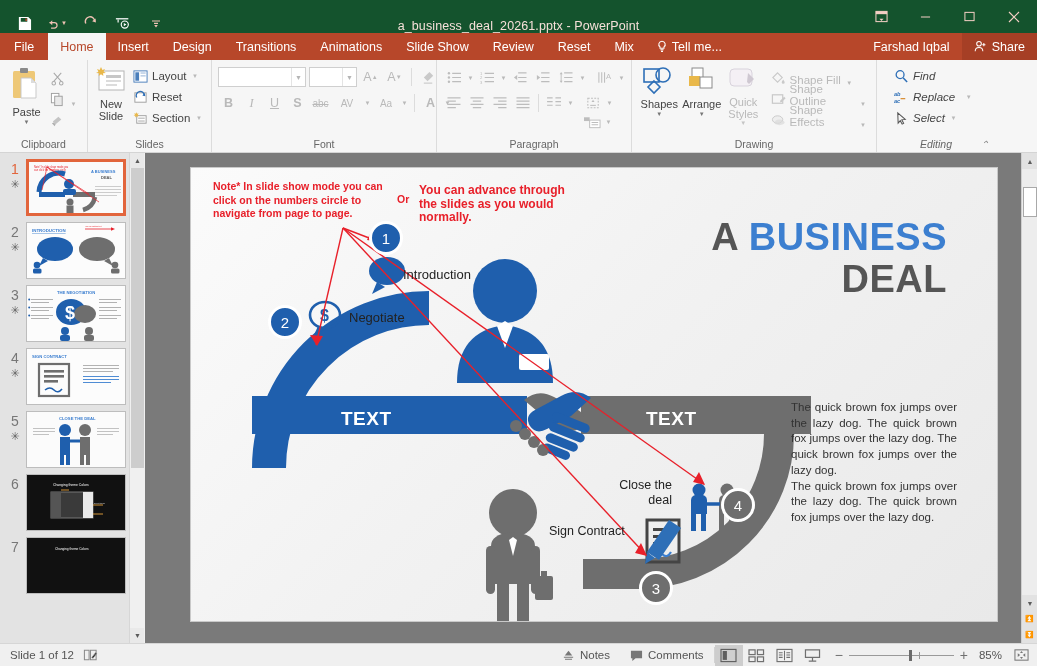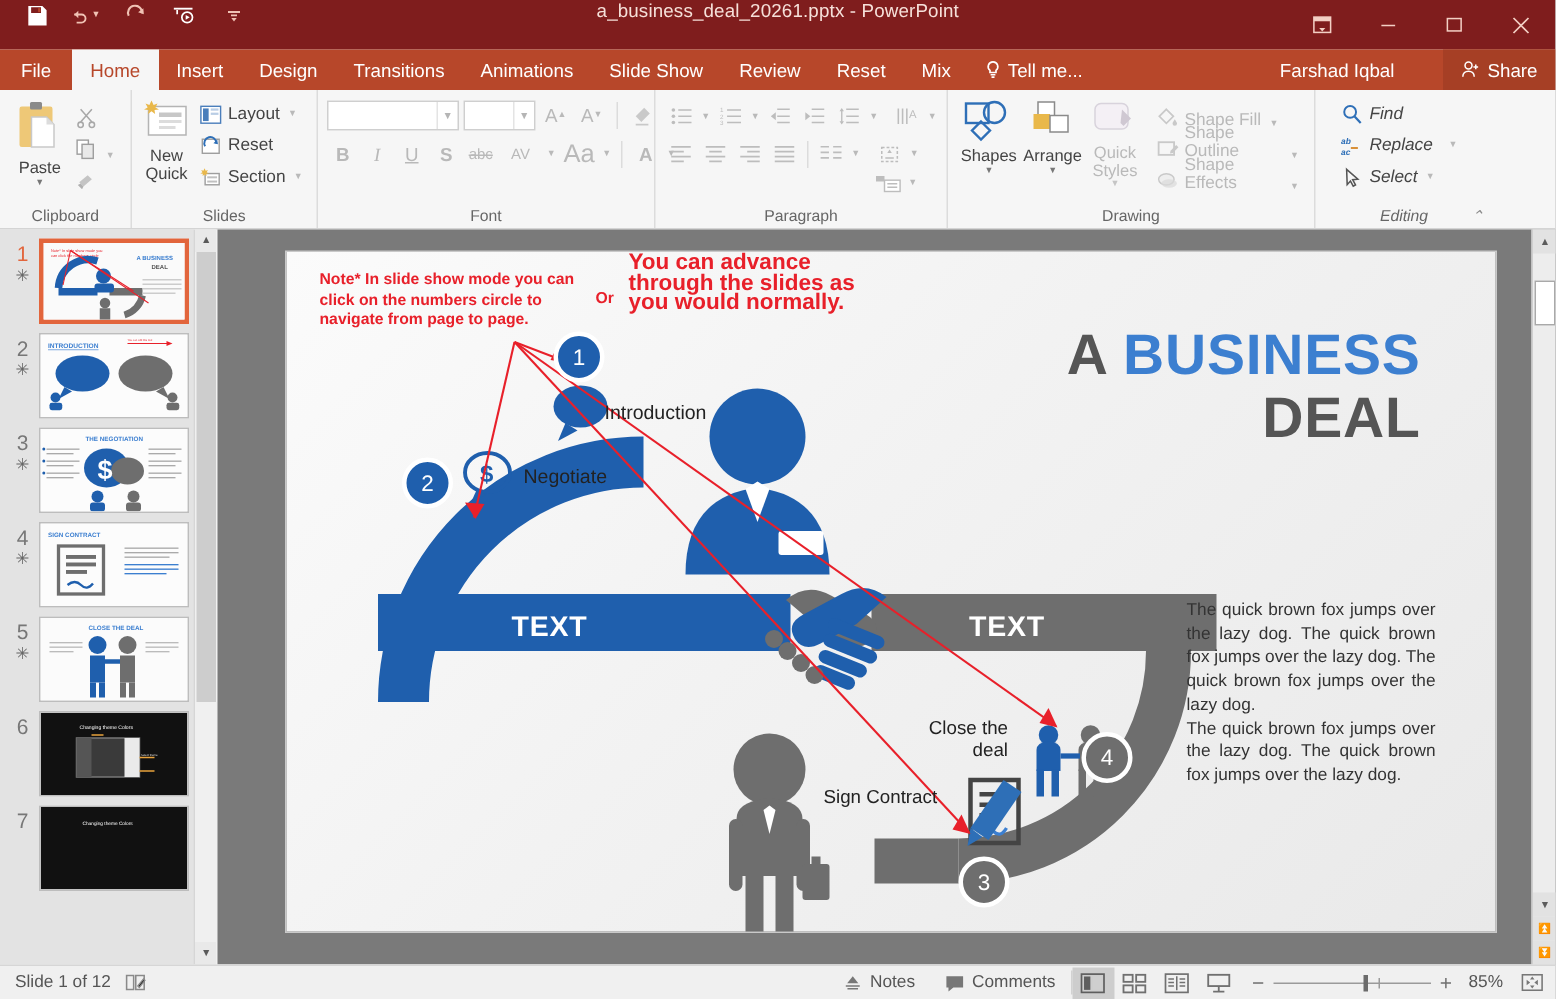--- a/index.html
+++ b/index.html
@@ -7,21 +7,21 @@
     width: 1037px; height: 666px;
     font-family: "Liberation Sans", sans-serif;
     overflow: hidden;
     background: #f0f0f0;
   }
   #app { position: relative; width: 1037px; height: 666px; }
 
   
   .titlebar {
     position: absolute; left:0; top:0; width:1037px; height:33px;
-    background:#7f1d1d; display:flex; align-items:flex-start;
+    background:#14532d; display:flex; align-items:flex-end;
   }
   .qat { display:flex; align-items:center; padding-left:14px; gap:13px; }
   .qat-btn { width:20px; height:20px; display:flex; align-items:center;
              justify-content:center; color:#f4d7cf; }
   .qat-btn.active { color:#ffffff; }
   .title-text {
     position:absolute; left:0; right:0; text-align:center;
     color:#f6e0d9; font-size:12.5px; letter-spacing:.1px;
   }
   .wincontrols { position:absolute; right:0; top:0; height:33px; display:flex; }
@@ -36,21 +36,21 @@
     background:#b7472a; display:flex; align-items:flex-end;
   }
   .tab {
     height:27px; padding:13px 12px; color:#fff; font-size:12.5px;
     display:flex; align-items:center; white-space:nowrap;
   }
   .tab.file { padding:0 14px; }
   .tab.selected { background:#f6f6f6; color:#b7472a; }
   .tellme { display:flex; align-items:center; gap:4px; padding:0 10px;
             color:#fff; font-size:12.5px; height:27px; }
-  .tb-right { margin-left:auto; display:flex; align-items:center; height:27px;gap:20px; }
+  .tb-right { margin-left:auto; display:flex; align-items:center; height:27px; }
   .username { color:#fff; font-size:12.5px; padding:0 12px; }
   .share-btn { display:flex; align-items:center; gap:5px; background:#a63f25;
                color:#fff; font-size:12.5px; height:27px; padding:0 12px; }
 
   
   .ribbon {
     position:absolute; left:0; top:60px; width:1037px; height:93px;
     background:#f6f6f6; border-bottom:1px solid #d4d4d4;
     display:flex; align-items:stretch;
   }
@@ -113,22 +113,22 @@
                background:#7a7a7a; }
   .slide {
     position:absolute; left:45px; top:14px; width:808px; height:455px;
     background:linear-gradient(135deg,#fbfbfb 0%,#f2f2f2 45%,#e9e9e9 100%);
     border:1px solid #c9c9c9; overflow:hidden;
   }
   .noteblk { position:absolute; left:22px; top:12px; width:180px;
              color:#e8202a; font-size:10.5px; font-weight:bold; line-height:13.5px; }
   .or-lbl { position:absolute; left:206px; top:25px; color:#e8202a;
             font-size:10.5px; font-weight:bold; }
-  .notecol2 { position:absolute; left:228px; top:0; width:165px;
-              color:#e8202a; font-size:15px; font-weight:bold; line-height:13.5px; }
+  .notecol2 { position:absolute; left:228px; top:16px; width:165px;
+              color:#e8202a; font-size:12px; font-weight:bold; line-height:13.5px; }
 
   .slide-title { position:absolute; right:50px; top:48px; text-align:right;
                  font-size:38px; font-weight:bold; line-height:42px;
                  letter-spacing:.5px; }
   .t-gray { color:#555; }
   .t-blue { color:#3c7fd0; }
 
   .bodytext { position:absolute; left:600px; top:232px; width:166px;
               font-size:11.5px; color:#333; line-height:15.7px;
               text-align:justify; }
@@ -331,21 +331,21 @@
         <div class="bigbtn" style="width:50px">
           <span class="ico">
             <svg width="34" height="30" viewBox="0 0 34 30">
               <rect x="5" y="5" width="25" height="19" fill="#fff" stroke="#b4b4b4"></rect>
               <rect x="12" y="9" width="15" height="3" fill="#c7c7c7"></rect>
               <rect x="12" y="14" width="15" height="2" fill="#dcdcdc"></rect>
               <rect x="12" y="18" width="11" height="2" fill="#dcdcdc"></rect>
               <path fill="#e9b84a" d="M7 1l1.4 3L11 3l-1.4 2.7L12 7l-3 .3L9.4 10 7 8.2 4.7 10l.4-2.7L2 7l2.5-1.3L3 3l2.6 1z"></path>
             </svg>
           </span>
-          <span class="lbl">New Quick</span>
+          <span class="lbl">New Slide</span>
         </div>
         <div class="smallcol" style="margin-left:2px">
           <div class="smallbtn">
             <span class="ico">
               <svg width="15" height="15" viewBox="0 0 16 16">
                   <rect x="1" y="2" width="14" height="12" fill="#fff" stroke="#4a7ebb"></rect>
                   <rect x="2.5" y="3.5" width="4" height="9" fill="#4a7ebb"></rect>
                   <rect x="8" y="3.5" width="5.5" height="1.6" fill="#b9cde5"></rect>
                   <rect x="8" y="6.5" width="5.5" height="1.6" fill="#b9cde5"></rect>
                 </svg>
@@ -412,21 +412,21 @@
         <div class="font-row2">
           <div class="fbtn" style="font-weight:bold">B</div>
           <div class="fbtn" style="font-style:italic;font-family:'Liberation Serif',serif">I</div>
           <div class="fbtn" style="text-decoration:underline">U</div>
           <div class="fbtn" style="font-weight:bold">S</div>
           <div class="fbtn" style="font-size:10px;text-decoration:line-through">abc</div>
           <div class="fbtn" style="width:28px;font-size:10px">
             <span>AV</span>
           </div>
           <span class="caret">▼</span>
-          <div class="fbtn" style="width:24px;font-size:17px">Aa</div>
+          <div class="fbtn" style="width:24px;font-size:10px">Aa</div>
           <span class="caret">▼</span>
           <div class="sep-v"></div>
           <div class="fbtn" style="font-weight:bold">A</div>
           <span class="caret">▼</span>
         </div>
       </div>
       <div class="group-label">Font</div>
     </div>
 
     <div class="group" style="width:195px">

